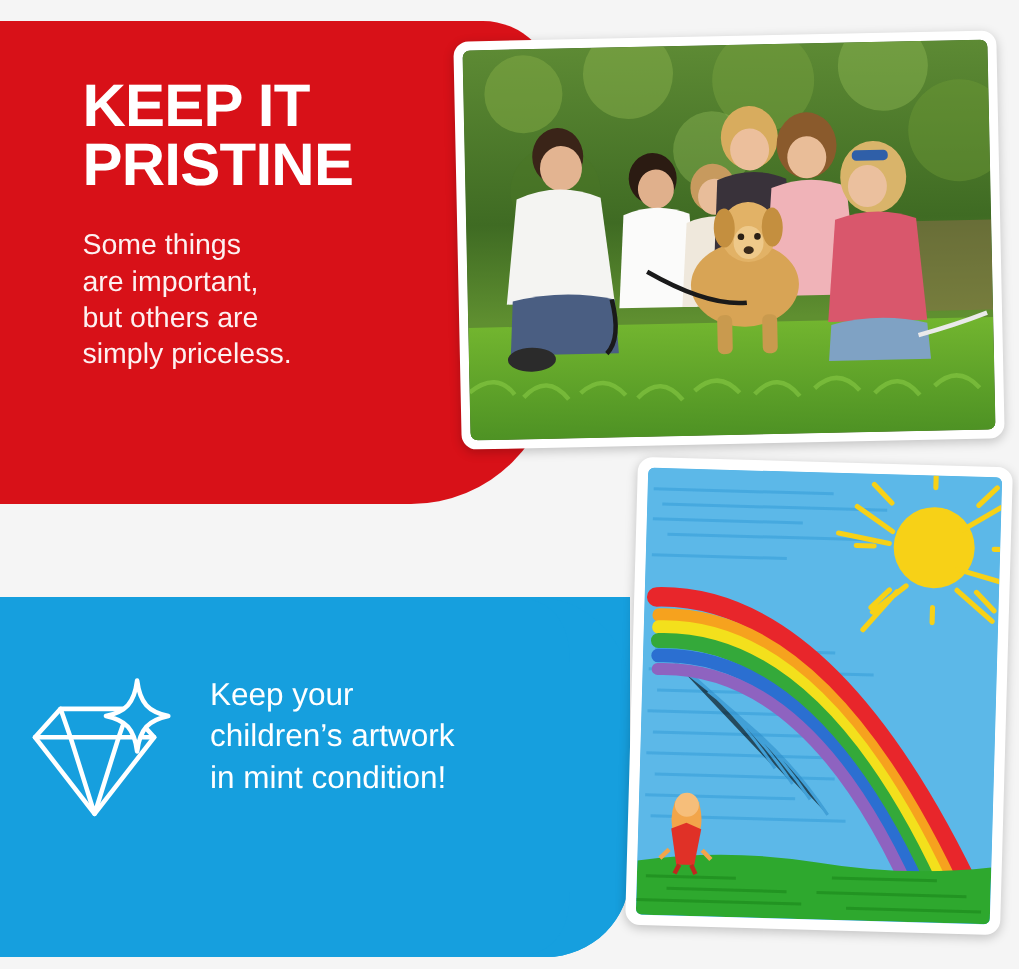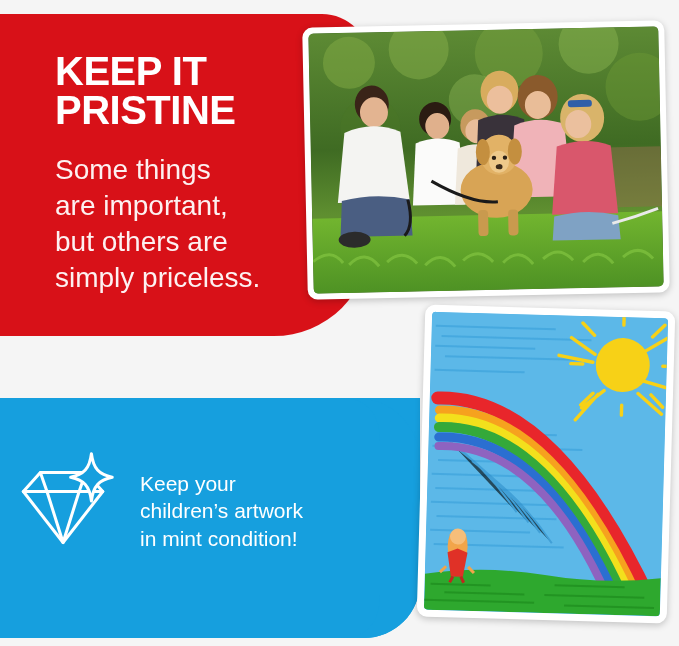--- a/index.html
+++ b/index.html
@@ -26,21 +26,21 @@
     font-family: "Liberation Sans", sans-serif;
     font-weight: bold;
     font-size: 40px;
     line-height: 0.98;
     letter-spacing: -0.5px;
     white-space: pre-line;
   }
   .subcopy {
     margin-top: 22px;
     color: #fdf1f1;
-    font-size: 28px;
+    font-size: 19px;
     line-height: 1.28;
     font-weight: 400;
     white-space: pre-line;
   }
 
   
   .blue-panel {
     position: absolute;
     left: -40px; top: 398px;
     width: 460px; height: 240px;
@@ -50,21 +50,21 @@
   }
   .blue-panel::before {
     content: "";
     position: absolute;
     left: 0; top: 0; width: 100%; height: 100%;
     border-radius: 0 64px 56px 0;
     background: #169fde;
   }
   .blue-row {
     position: absolute; left: 52px; top: 46px;
-    display: flex; align-items: flex-end; gap: 24px;
+    display: flex; align-items: flex-start; gap: 24px;
     z-index: 3;
   }
   .gem-icon { width: 104px; height: 104px; flex: none; margin-top: 4px; }
   .blue-copy {
     color: #ffffff;
     font-size: 21px;
     line-height: 1.3;
     font-weight: 400;
     white-space: pre-line;
     padding-top: 6px;

